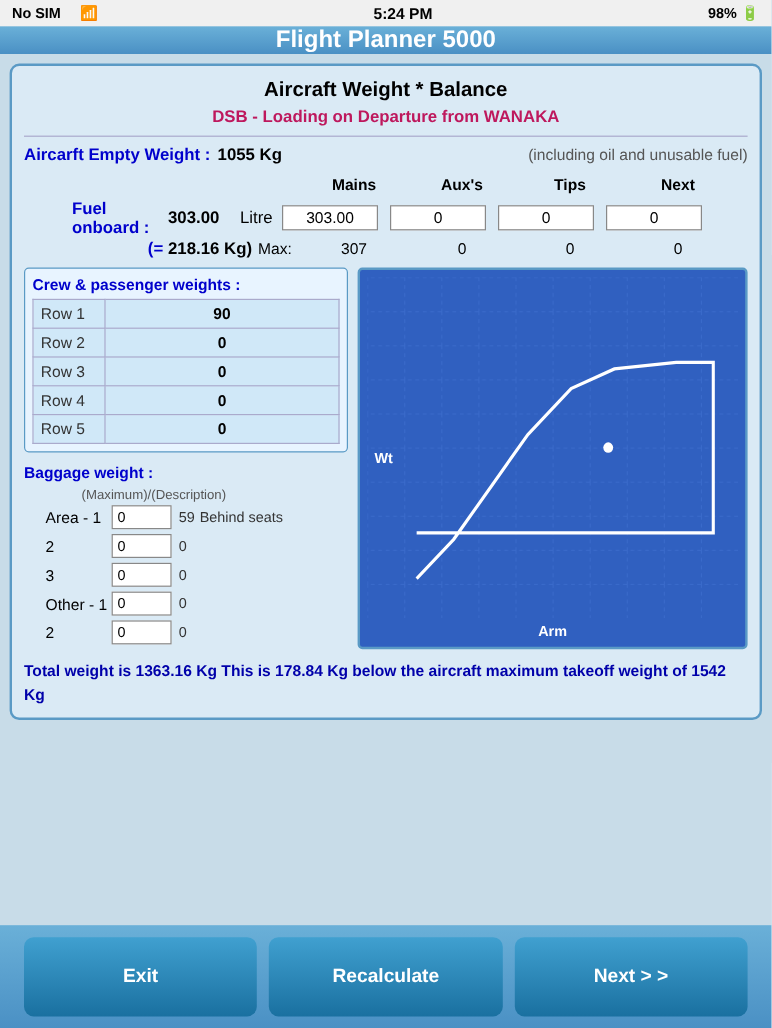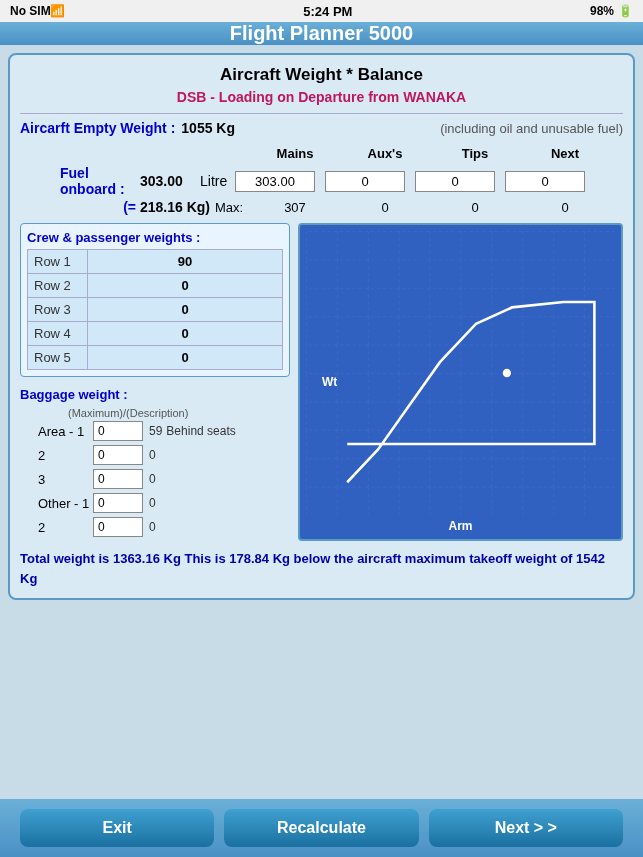--- a/index.html
+++ b/index.html
@@ -16,21 +16,21 @@
     .status-bar {
       background: #f0f0f0;
       display: flex;
       justify-content: space-between;
       align-items: center;
       padding: 2px 10px;
       font-size: 12px;
       font-weight: bold;
       height: 22px;
     }
-    .status-left { display: flex; gap: 0; align-items: center; }
+    .status-left { display: flex; gap: 16px; align-items: center; }
     .status-right { display: flex; gap: 4px; align-items: center; }
 
     
     .title-bar {
       background: linear-gradient(to bottom, #6ab0d8, #4a90c4);
       text-align: center;
       font-size: 20px;
       font-weight: bold;
       color: white;
     }
@@ -261,21 +261,21 @@
       padding: 6px;
       position: relative;
       min-height: 300px;
       display: flex;
       flex-direction: column;
       align-items: center;
     }
 
     .chart-wt-label {
       position: absolute;
-      left: 22px;
+      left: 12px;
       top: 50%;
       transform: translateY(-50%);
       color: white;
       font-size: 12px;
       font-weight: bold;
     }
     .chart-arm-label {
       color: white;
       font-size: 12px;
       font-weight: bold;
@@ -306,21 +306,21 @@
     }
 
     .bottom-btn {
       flex: 1;
       background: linear-gradient(to bottom, #40a0d0, #1a70a0);
       color: white;
       font-size: 16px;
       font-weight: bold;
       border: none;
       border-radius: 8px;
-      padding: 10px 0;
+      padding: 24px 0;
       cursor: pointer;
       text-align: center;
     }
 
     .divider {
       height: 1px;
       background: #aac;
       margin: 6px 0;
     }
   </style>

